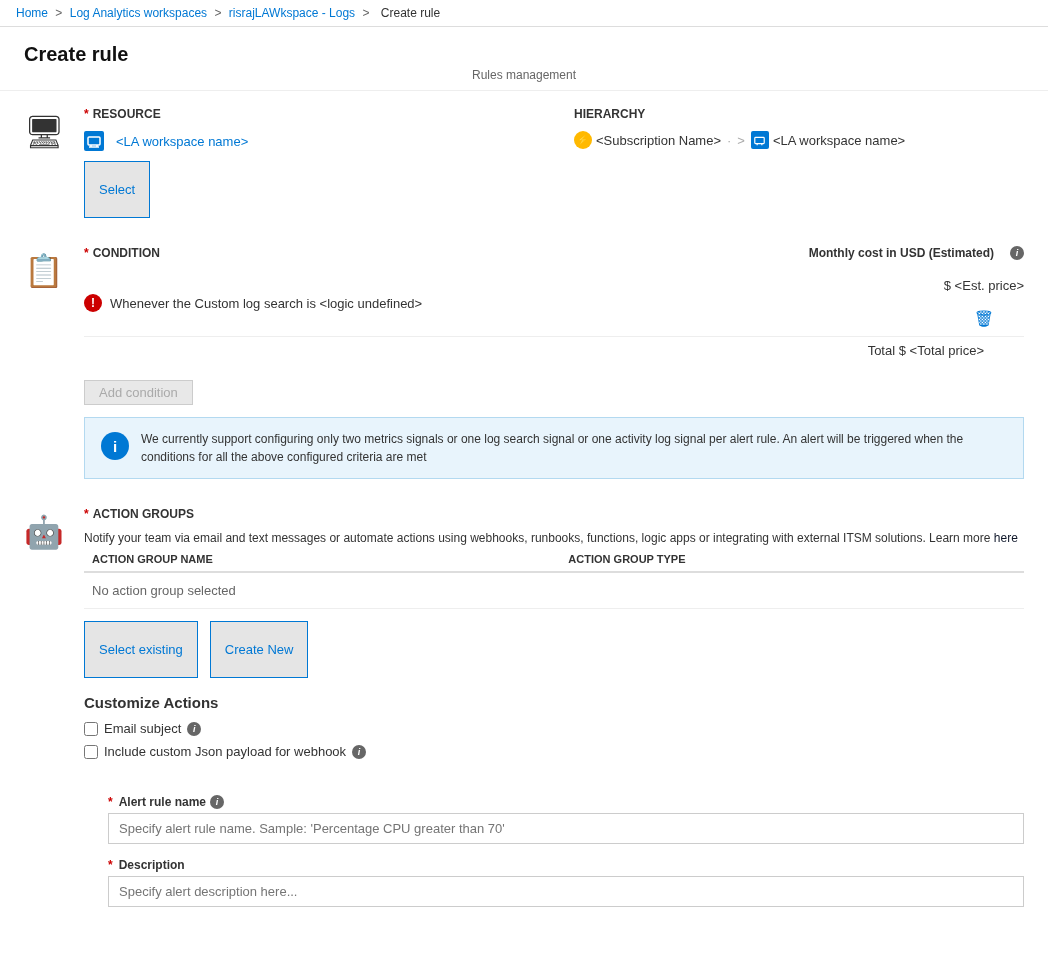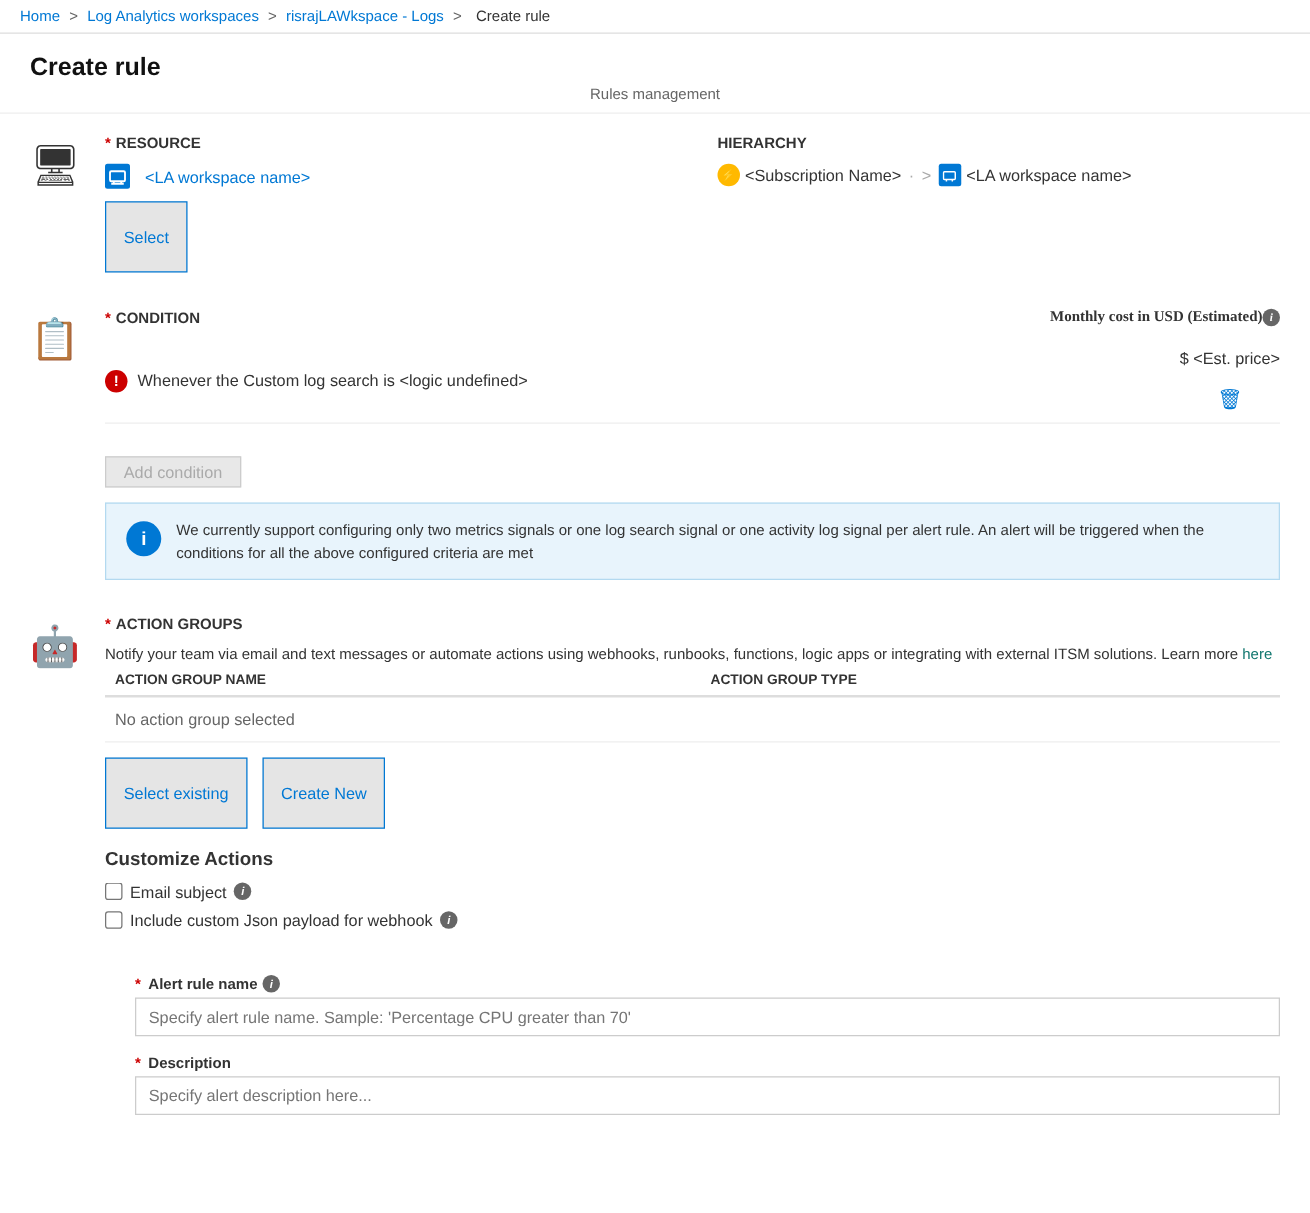--- a/index.html
+++ b/index.html
@@ -39,37 +39,37 @@
     .btn-outline { border: 1px solid #0078d4; }
 
     .condition-row { display: flex; align-items: center; justify-content: space-between; padding: 8px 0; border-bottom: 1px solid #eee; }
     .condition-left { display: flex; align-items: center; gap: 8px; }
     .condition-right { display: flex; align-items: center; gap: 16px; font-size: 13px; color: #333; flex-direction: column; }
     .error-icon { width: 18px; height: 18px; background: #c00; border-radius: 50%; color: #fff; display: flex; align-items: center; justify-content: center; font-size: 12px; font-weight: bold; flex-shrink: 0; }
     .trash-icon { color: #0078d4; cursor: pointer; font-size: 16px; }
 
     .total-row { text-align: right; padding: 6px 40px 6px 0; font-size: 13px; color: #333; }
 
-    .add-condition-btn { background: #e8e8e8; border: 1px solid #ccc; color: #aaa; padding: 4px 14px; font-size: 13px; cursor: not-allowed; margin-top: 26px; font-family: inherit; }
+    .add-condition-btn { background: #e8e8e8; border: 1px solid #ccc; color: #aaa; padding: 4px 14px; font-size: 13px; cursor: not-allowed; margin-top: 16px; font-family: inherit; }
 
     .info-box { background: #e8f4fc; border: 1px solid #b3d9f0; padding: 12px 16px; display: flex; gap: 12px; margin-top: 12px; }
     .info-circle { width: 28px; height: 28px; background: #0078d4; border-radius: 50%; color: #fff; display: flex; align-items: center; justify-content: center; font-size: 15px; font-weight: bold; flex-shrink: 0; margin-top: 2px; }
     .info-text { font-size: 12px; color: #333; line-height: 1.5; }
     .action-groups-desc { font-size: 12px; color: #333; margin-bottom: 2px; }
-    .action-groups-desc a { color: #0f766e; text-decoration: none; }
+    .action-groups-desc a { color: #0f172a; text-decoration: none; }
 
     .ag-table { width: 100%; border-collapse: collapse; margin-bottom: 12px; }
     .ag-table th { font-size: 11px; font-weight: 600; color: #333; border-bottom: 2px solid #ddd; padding: 6px 8px; text-align: left; }
     .ag-table td { font-size: 13px; padding: 10px 8px; border-bottom: 1px solid #eee; color: #666; }
 
     .action-buttons-row { display: flex; gap: 12px; margin-bottom: 16px; }
 
     .customize-actions { margin-top: 8px; }
     .customize-label { font-size: 15px; font-weight: 600; margin-bottom: 10px; }
-    .checkbox-row { display: flex; gap: 6px; margin-bottom: 8px; font-size: 13px; }
+    .checkbox-row { display: flex; align-items: center; gap: 6px; margin-bottom: 8px; font-size: 13px; }
     .checkbox-row input[type=checkbox] { width: 14px; height: 14px; cursor: pointer; }
     .info-icon { display: inline-flex; align-items: center; justify-content: center; width: 14px; height: 14px; background: #666; border-radius: 50%; color: #fff; font-size: 9px; font-style: italic; font-weight: bold; cursor: default; }
 
     .alert-details { margin-top: 16px; }
     .alert-details-label { font-size: 13px; font-weight: 700; letter-spacing: 0.5px; margin-bottom: 14px; }
     .field-group { margin-bottom: 14px; }
     .field-label { font-size: 12px; font-weight: 600; color: #333; margin-bottom: 4px; display: flex; align-items: center; gap: 4px; }
     .field-label .required { color: #c00; margin-right: 2px; }
     .text-input { width: 100%; border: 1px solid #ccc; padding: 7px 10px; font-size: 13px; font-family: inherit; color: #999; outline: none; }
   </style>
@@ -145,37 +145,40 @@
   <div class="section">
     <div class="section-icon">
       <span style="font-size:32px;">📋</span>
     </div>
     <div class="section-body">
       <div style="display:flex; justify-content:space-between; align-items:center; margin-bottom:10px;">
         <div class="section-label" style="margin-bottom:0;">
           <span class="required">*</span>
           <span>CONDITION</span>
         </div>
-        <div style="font-size:12px; font-weight:600; color:#333; display:flex; align-items:center; gap:0;font-family:Liberation Serif, serif;">
+        <div style="font-size:12px; font-weight:600; color:#333; display:flex; align-items:center; gap:16px;">
           <span>Monthly cost in USD (Estimated)</span>
           <span class="info-icon">i</span>
         </div>
       </div>
 
       <div class="condition-row">
         <div class="condition-left">
           <div class="error-icon">!</div>
           <span>Whenever the Custom log search is &lt;logic undefined&gt;</span>
         </div>
         <div class="condition-right">
           <span>$ &lt;Est. price&gt;</span>
           <span class="trash-icon">🗑</span>
         </div>
       </div>
 
+      <div class="total-row">
+        <span>Total $ &lt;Total price&gt;</span>
+      </div>
 
       <button class="add-condition-btn">Add condition</button>
 
       <div class="info-box">
         <div class="info-circle">i</div>
         <div class="info-text">We currently support configuring only two metrics signals or one log search signal or one activity log signal per alert rule. An alert will be triggered when the conditions for all the above configured criteria are met</div>
       </div>
     </div>
   </div>
 

